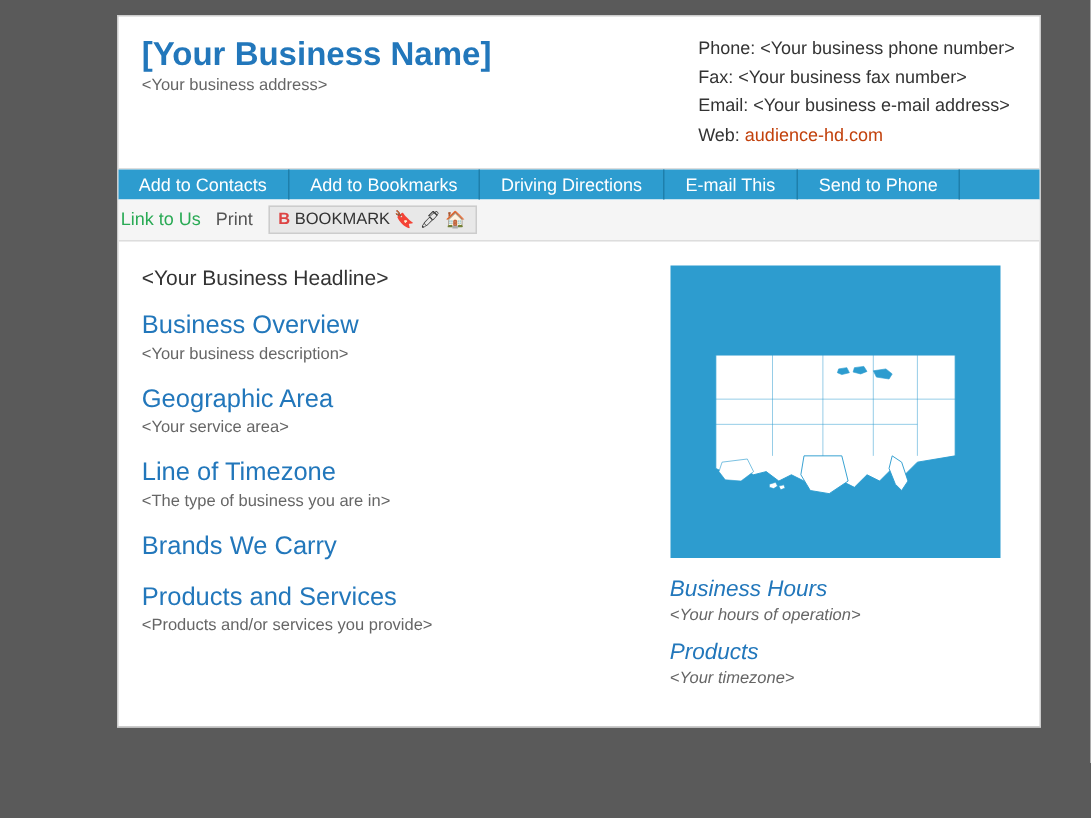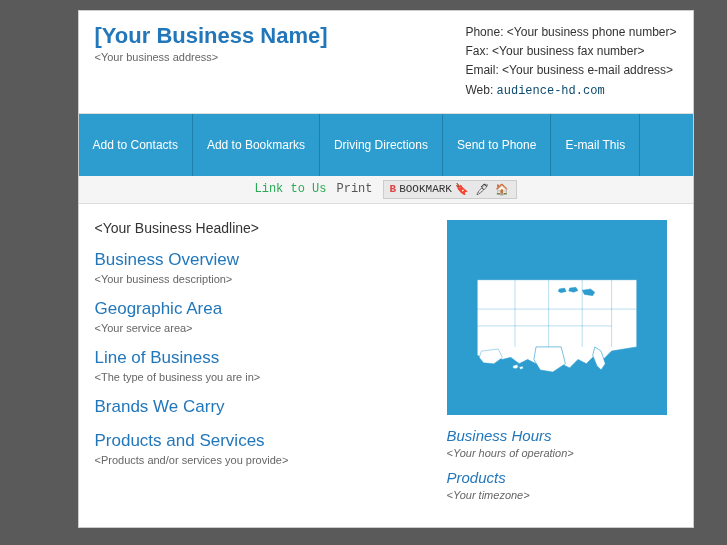--- a/index.html
+++ b/index.html
@@ -37,49 +37,47 @@
       color: #666;
       margin-top: 2px;
     }
     .header-right {
       text-align: left;
       font-size: 12px;
       color: #333;
       line-height: 1.6;
     }
     .header-right .web-link {
-      color: #0c4a6e;
+      color: #c2410c;
       text-decoration: none;
-      font-family: Liberation Mono, monospace;
     }
     
     .toolbar {
       background: #2d9ccf;
       display: flex;
       align-items: stretch;
     }
     .toolbar-btn {
       color: #fff;
       font-size: 12px;
-      padding: 24px 14px;
+      padding: 3px 14px;
       cursor: pointer;
       border-right: 1px solid #1e7fab;
       white-space: nowrap;
       user-select: none;
     }
     
     .utility-bar {
       display: flex;
-      justify-content: center;
+      justify-content: flex-start;
       align-items: center;
-      padding: 4px 16px;
+      padding: 4px 2px;
       background: #f5f5f5;
       border-bottom: 1px solid #ddd;
       gap: 10px;
-      font-family: Liberation Mono, monospace;
     }
     .utility-link {
       color: #2aaa55;
       font-size: 12px;
       cursor: pointer;
       text-decoration: none;
     }
     .print-link {
       color: #555;
       font-size: 12px;
@@ -173,22 +171,22 @@
       <div>
         <span>Web: </span><a class="web-link">audience-hd.com</a>
       </div>
     </div>
   </div>
 
   <div class="toolbar">
     <div class="toolbar-btn">Add to Contacts</div>
     <div class="toolbar-btn">Add to Bookmarks</div>
     <div class="toolbar-btn">Driving Directions</div>
+    <div class="toolbar-btn">E-mail This</div>
     <div class="toolbar-btn">Send to Phone</div>
-    <div class="toolbar-btn">E-mail This</div>
   </div>
 
   <div class="utility-bar">
     <a class="utility-link">Link to Us</a>
     <span class="print-link">Print</span>
     <div class="bookmark-btn">
       <span class="bookmark-icon-b">B</span>
       <span>BOOKMARK</span>
       <span>🔖 🖊 🏠</span>
     </div>
@@ -203,21 +201,21 @@
         <div class="section-title">Business Overview</div>
         <div class="section-desc">&lt;Your business description&gt;</div>
       </div>
 
       <div>
         <div class="section-title">Geographic Area</div>
         <div class="section-desc">&lt;Your service area&gt;</div>
       </div>
 
       <div>
-        <div class="section-title">Line of Business</div>
+        <div class="section-title">Line of Timezone</div>
         <div class="section-desc">&lt;The type of business you are in&gt;</div>
       </div>
 
       <div>
         <div class="section-title">Brands We Carry</div>
       </div>
 
       <div>
         <div class="section-title">Products and Services</div>
         <div class="section-desc">&lt;Products and/or services you provide&gt;</div>

